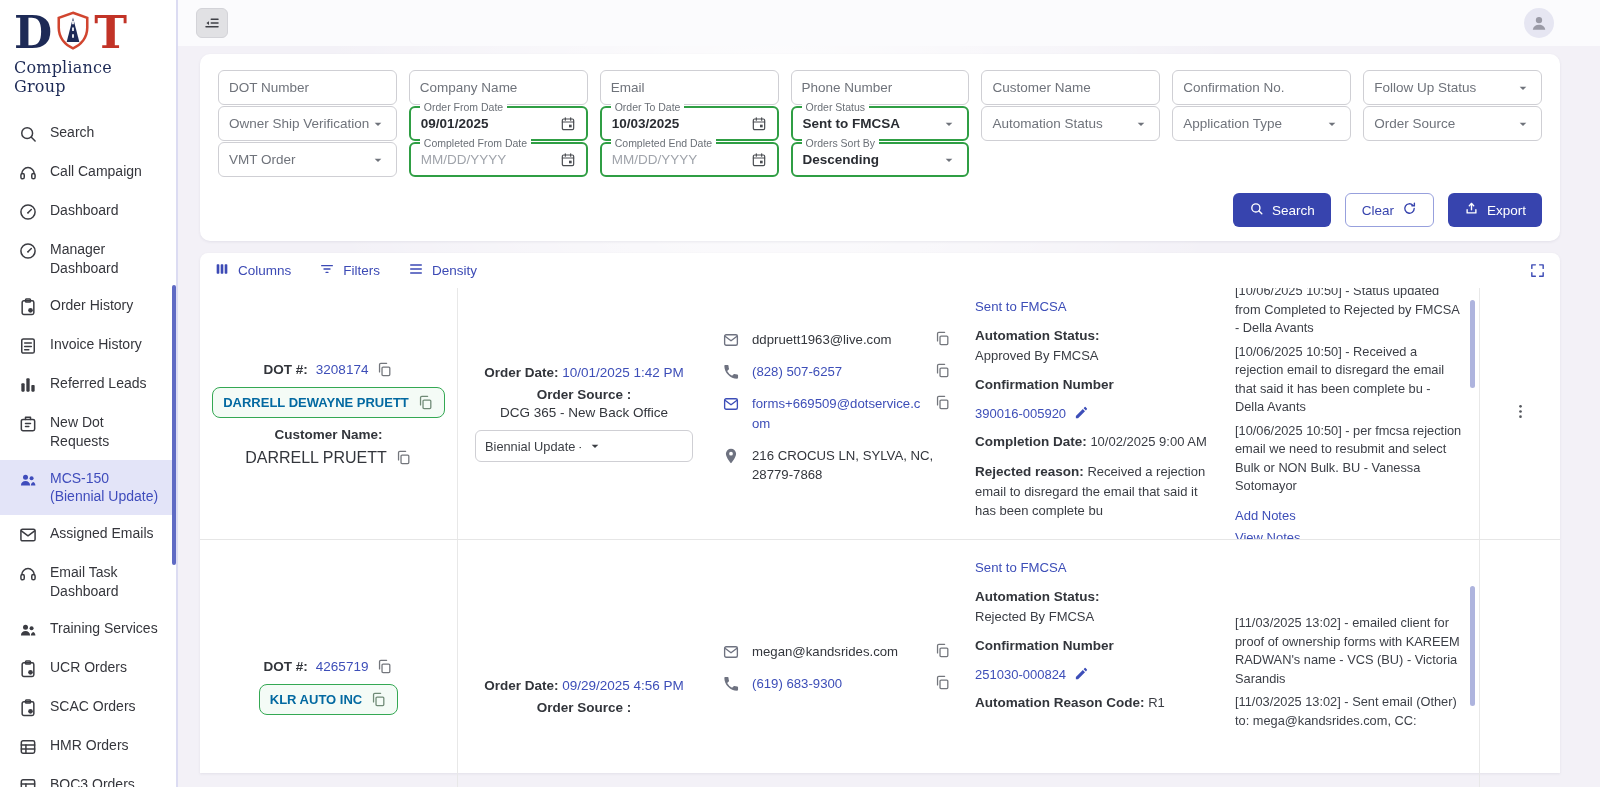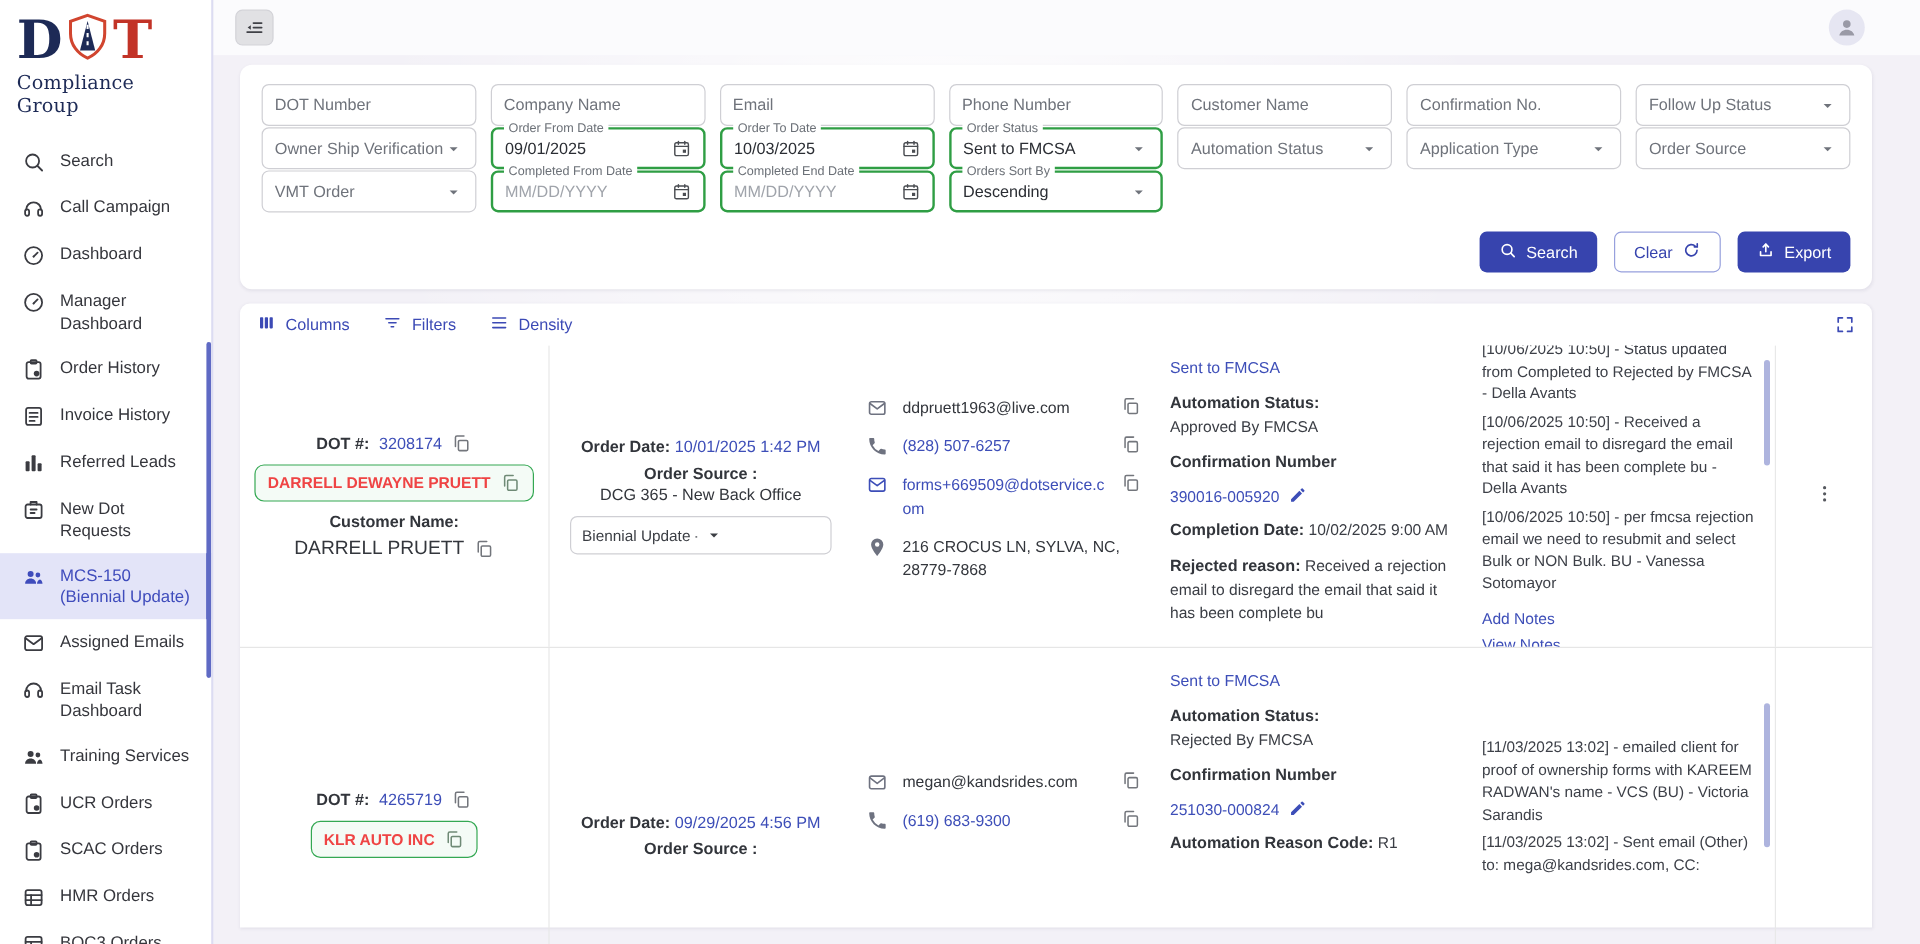--- a/index.html
+++ b/index.html
@@ -32,21 +32,21 @@
   .avatar { width:30px; height:30px; border-radius:50%; background:#e6e6f2; display:flex; align-items:center; justify-content:center; color:#9a9aa6; cursor:pointer; }
   .avatar svg { width:20px; height:20px; }
 
   
   .filter-card { margin:8px 40px 12px 22px; background:#fff; border-radius:10px; box-shadow:0 1px 3px rgba(40,40,80,.08); padding:16px 18px 14px 18px; }
   .filter-grid { display:grid; grid-template-columns:repeat(7, 1fr); gap:1px 12px; }
   .f-field { position:relative; height:35px; border:1px solid #cfcfd4; border-radius:6px; display:flex; align-items:center; padding:0 10px; background:#fff; cursor:pointer; }
   .f-field.green { border:2px solid #2f9e44; }
   .f-float { position:absolute; top:-7px; left:9px; background:#fff; padding:0 4px; font-size:10.5px; color:#6b7077; white-space:nowrap; }
   .f-ph { font-size:13.5px; color:#6f737b; white-space:nowrap; overflow:hidden; flex:1; }
-  .f-val { font-size:13.5px; color:#2a2d33; font-weight:400; white-space:nowrap; overflow:hidden; flex:1; }
+  .f-val { font-size:13.5px; color:#2a2d33; font-weight:700; white-space:nowrap; overflow:hidden; flex:1; }
   .f-val.muted { color:#a0a4ab; font-weight:400; }
   .f-caret { width:16px; height:16px; color:#6f737b; flex:0 0 16px; }
   .f-caret svg, .f-cal svg { width:16px; height:16px; display:block; }
   .f-cal { width:16px; height:16px; color:#4a4d52; flex:0 0 16px; }
   .filter-actions { display:flex; justify-content:flex-end; gap:14px; margin-top:16px; }
   .btn { height:34px; border-radius:6px; display:flex; align-items:center; gap:8px; padding:0 16px; font-size:13.5px; font-weight:500; cursor:pointer; border:none; font-family:inherit; }
   .btn svg { width:15px; height:15px; }
   .btn-primary { background:#3744ae; color:#fff; }
   .btn-outline { background:#fff; color:#3744ae; border:1px solid #97a0dd; }
 
@@ -79,21 +79,21 @@
   .r1 .cell-contact { padding-top:102px; }
   .r1 .cell-status { padding-top:18px; }
   .r1 .cell-notes { padding-top:74px; }
   .r0 .cell-action { justify-content:center; }
 
   .lbl { font-weight:700; color:#32353b; font-size:13.5px; }
   .link { color:#3d4eb8; text-decoration:none; font-weight:500; cursor:pointer; }
   .inline-row { display:flex; align-items:center; gap:8px; justify-content:center; font-size:13.5px; }
   .copy-btn { width:17px; height:17px; color:#73767c; cursor:pointer; flex:0 0 17px; }
   .copy-btn svg { width:17px; height:17px; display:block; }
-  .chip { display:flex; align-items:center; gap:8px; border:1.5px solid #34a853; background:#f4fbf6; color:#ef4444; font-weight:700; font-size:13px; border-radius:8px; padding:6px 10px; margin:9px 0; cursor:pointer; }
+  .chip { display:flex; align-items:center; gap:8px; border:1.5px solid #34a853; background:#f4fbf6; color:#0369a1; font-weight:700; font-size:13px; border-radius:8px; padding:6px 10px; margin:9px 0; cursor:pointer; }
   .chip .copy-btn { color:#6f8a76; }
   .mini-select { margin-top:10px; width:218px; height:32px; border:1px solid #cfcfd4; border-radius:6px; display:flex; align-items:center; padding:0 9px; gap:6px; cursor:pointer; background:#fff; }
   .mini-select span { flex:1; font-size:12.8px; color:#3b3e44; white-space:nowrap; overflow:hidden; text-align:left; }
   .order-line { margin-bottom:7px; font-size:13.5px; }
 
   .contact-item { display:flex; align-items:flex-start; gap:0; margin-bottom:13px; font-size:13.2px; color:#33363c; }
   .ci-icon { width:18px; height:18px; color:#6e7280; flex:0 0 18px; margin-top:1px; }
   .ci-icon svg { width:18px; height:18px; display:block; }
   .ci-icon.blue { color:#3d4eb8; }
   .ci-text { flex:1; padding:0 8px 0 12px; line-height:1.45; word-break:break-all; text-align:left; }

